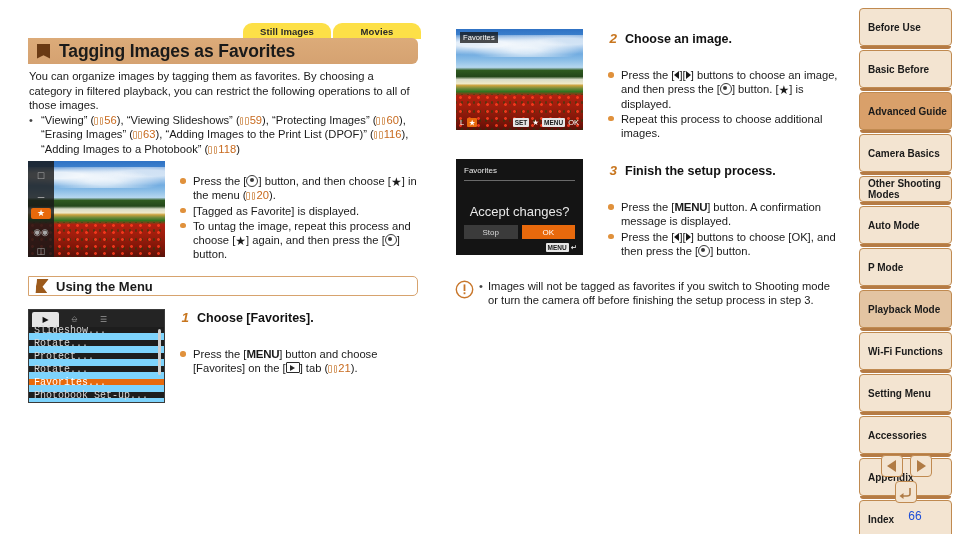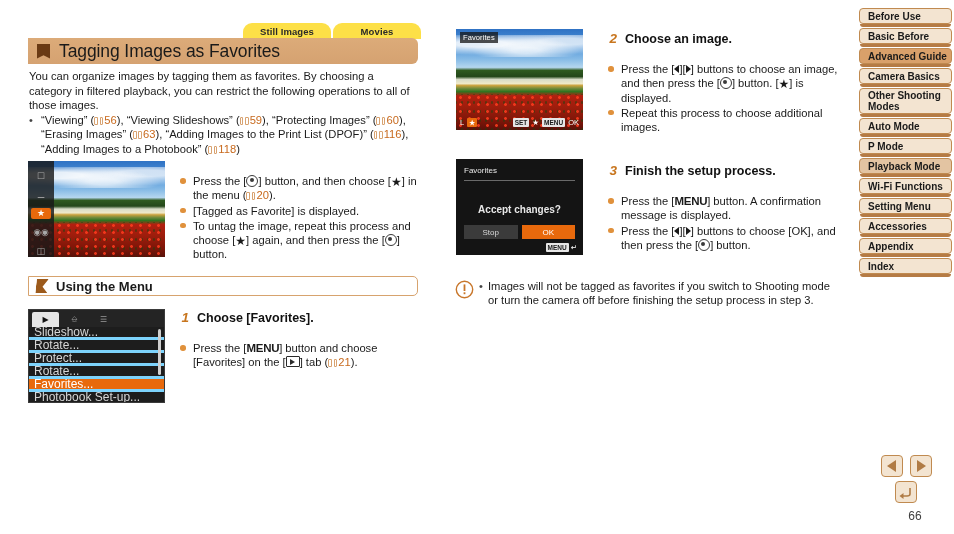--- a/index.html
+++ b/index.html
@@ -55,21 +55,21 @@
     width: 13px;
     height: 15px;
     background: #6a3a14;
     margin-left: 9px;
     margin-right: 9px;
     clip-path: polygon(0 0, 100% 0, 100% 100%, 50% 78%, 0 100%);
     flex: none;
   }
   .title-text {
     font-size: 17.5px;
-    font-weight: normal;
+    font-weight: bold;
     color: #1a1a1a;
     letter-spacing: -.1px;
   }
 
   
   .intro {
     position: absolute;
     left: 29px;
     top: 69px;
     width: 390px;
@@ -233,23 +233,22 @@
   .dlg-rule {
     position: absolute;
     left: 8px; right: 8px; top: 21px;
     height: 1px;
     background: #6a6a6a;
   }
   .dlg-msg {
     position: absolute;
     left: 0; right: 0; top: 45px;
     text-align: center;
-    font-size: 10px;
+    font-size: 13px;
     color: #e8e8e8;
-    font-weight: bold;
   }
   .dlg-buttons {
     position: absolute;
     left: 8px; right: 8px; top: 66px;
     display: flex;
     gap: 4px;
     height: 14px;
   }
   .dlg-btn {
     flex: 1;
@@ -298,24 +297,25 @@
     color: #9a9a9a;
     border-radius: 2px 2px 0 0;
   }
   .menu-tab.sel { background: #e6e6e6; color: #111; }
   .menu-rows { position: relative; }
   .menu-row {
     height: 13px;
     display: flex;
     align-items: center;
     padding-left: 5px;
-    font-size: 12px;
+    font-size: 10px;
     color: #d6d6d6;
-    border-bottom: 3px solid #7dd3fc;
+    border-bottom: 7px solid #7dd3fc;
     box-sizing: border-box;
+    font-family: Liberation Mono, monospace;
   }
   .menu-row.sel { background: #e8690c; color: #ffffff; }
   .menu-scroll {
     position: absolute;
     right: 3px; top: 2px;
     width: 3px; height: 46px;
     background: #cfcfcf;
     border-radius: 2px;
   }
 
@@ -330,21 +330,21 @@
   }
   .step-num {
     color: #c8761f;
     font-size: 13.5px;
     font-weight: bold;
     font-style: italic;
     width: 9px;
     flex: none;
     text-align: right;
   }
-  .step-items { margin-top: 16px; }
+  .step-items { margin-top: 22px; }
   .step-item {
     display: flex;
     font-size: 11.2px;
     line-height: 14.3px;
     margin-bottom: 1px;
   }
   .step-item .dot {
     flex: none;
     width: 13px;
     padding-top: 4px;
@@ -460,21 +460,21 @@
   }
   .note-bullet { flex: none; width: 9px; color: #444; }
 
   
   .sidebar {
     position: absolute;
     left: 859px; top: 8px;
     width: 93px;
   }
   .side-item {
-    height: 16px;
+    height: 38px;
     margin-bottom: 4px;
     background: #f3e4d1;
     border: 1px solid #c08a50;
     border-radius: 4px;
     box-sizing: border-box;
     display: flex;
     align-items: center;
     padding-left: 8px;
     font-size: 10px;
     font-weight: bold;
@@ -517,21 +517,21 @@
     border-radius: 4px;
     box-sizing: border-box;
     display: flex;
     align-items: center;
     justify-content: center;
   }
   .pg-btn.center { margin: 4px auto 0 auto; }
   .pg-num {
     text-align: center;
     font-size: 12px;
-    color: #404040;
+    color: #1d4ed8;
     margin-top: 6px;
     margin-left: 18px;
   }
 </style>
 </head>
 <body>
 
 <div class="topic-tabs">
   <div class="topic-tab">Still Images</div>
   <div class="topic-tab">Movies</div>

